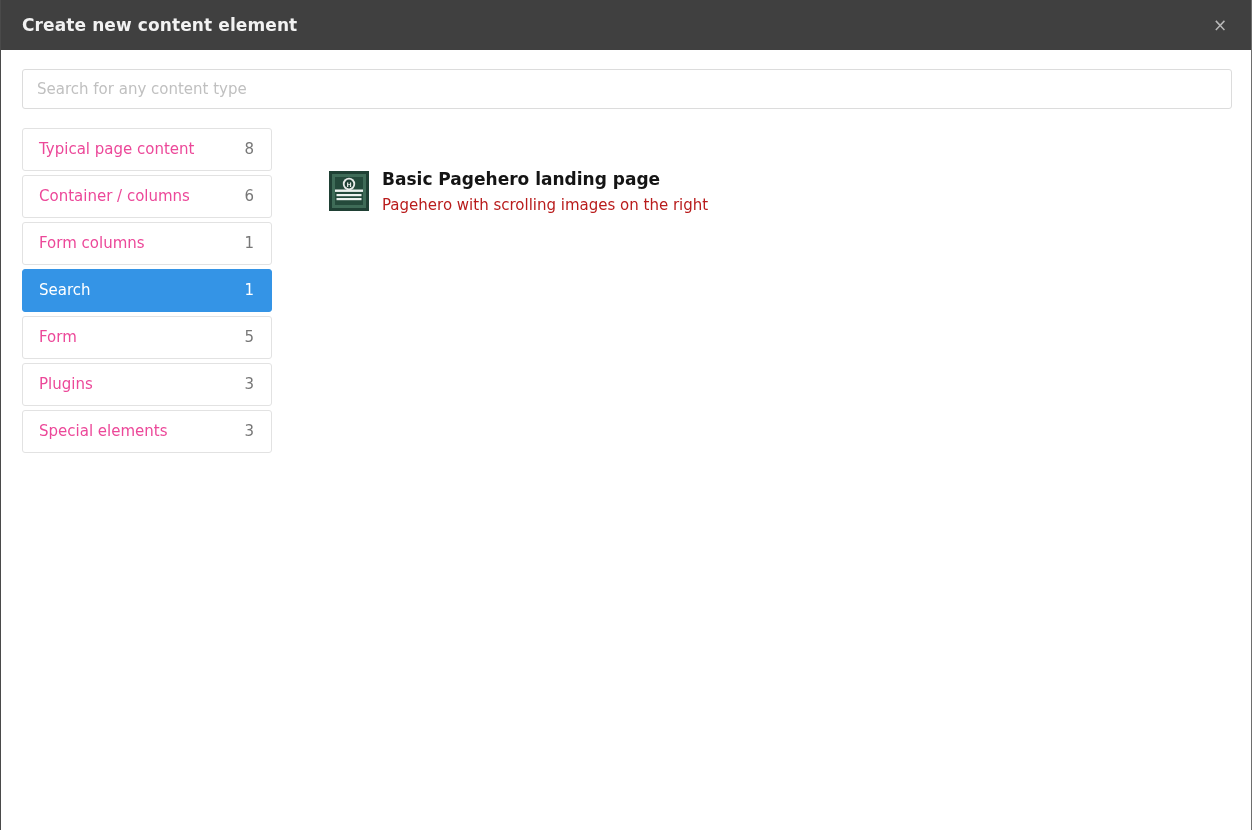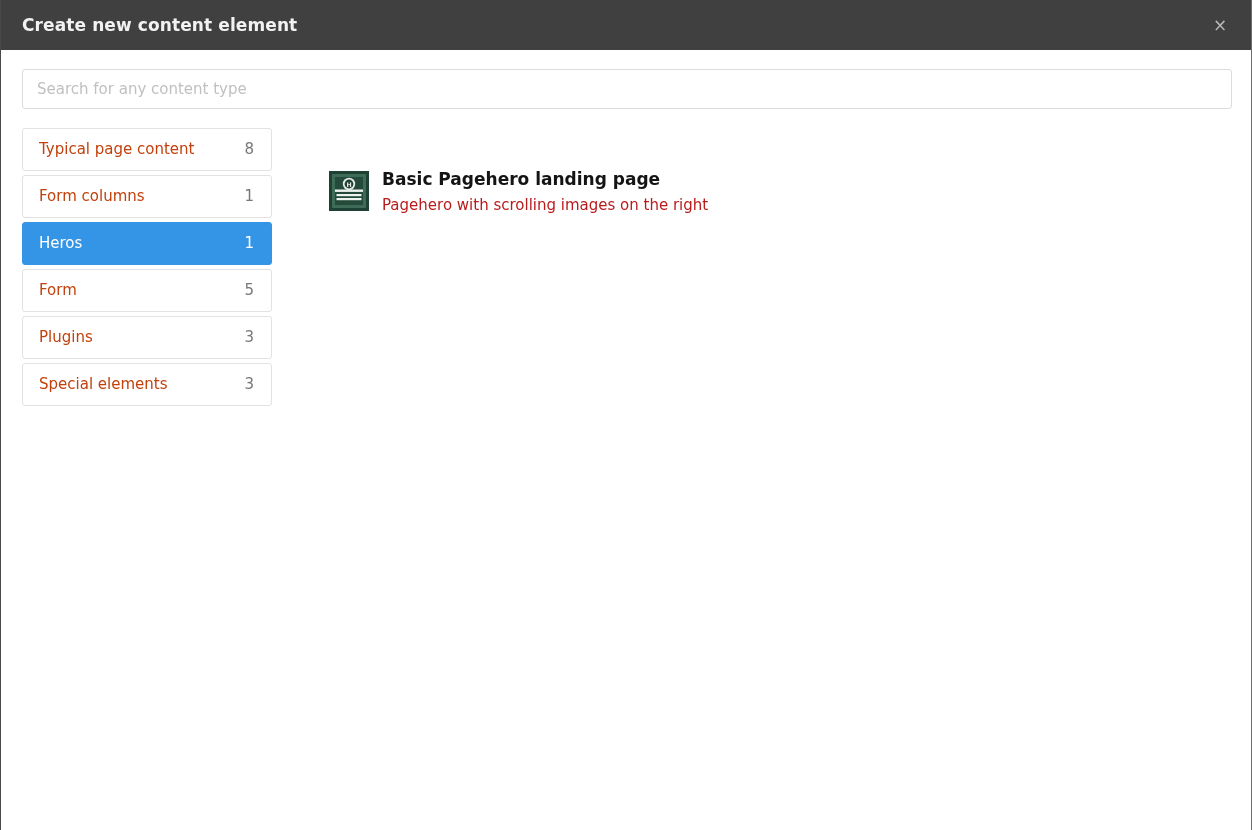--- a/index.html
+++ b/index.html
@@ -115,21 +115,21 @@
     justify-content: space-between;
     padding: 0 17px 0 16px;
     cursor: pointer;
   }
   .category-item.active {
     background: #3494e6;
     border-color: #3494e6;
   }
   .category-label {
     font-size: 15px;
-    color: #c2410c;
+    color: #ec4899;
     line-height: 1;
   }
   .category-count {
     font-size: 15px;
     color: #777777;
     line-height: 1;
   }
   .category-item.active .category-label,
   .category-item.active .category-count {
     color: #ffffff;
@@ -188,25 +188,29 @@
     </div>
 
     <div class="content-area">
 
       <div class="category-list">
         <div class="category-item">
           <span class="category-label">Typical page content</span>
           <span class="category-count">8</span>
         </div>
         <div class="category-item">
+          <span class="category-label">Container / columns</span>
+          <span class="category-count">6</span>
+        </div>
+        <div class="category-item">
           <span class="category-label">Form columns</span>
           <span class="category-count">1</span>
         </div>
         <div class="category-item active">
-          <span class="category-label">Heros</span>
+          <span class="category-label">Search</span>
           <span class="category-count">1</span>
         </div>
         <div class="category-item">
           <span class="category-label">Form</span>
           <span class="category-count">5</span>
         </div>
         <div class="category-item">
           <span class="category-label">Plugins</span>
           <span class="category-count">3</span>
         </div>

